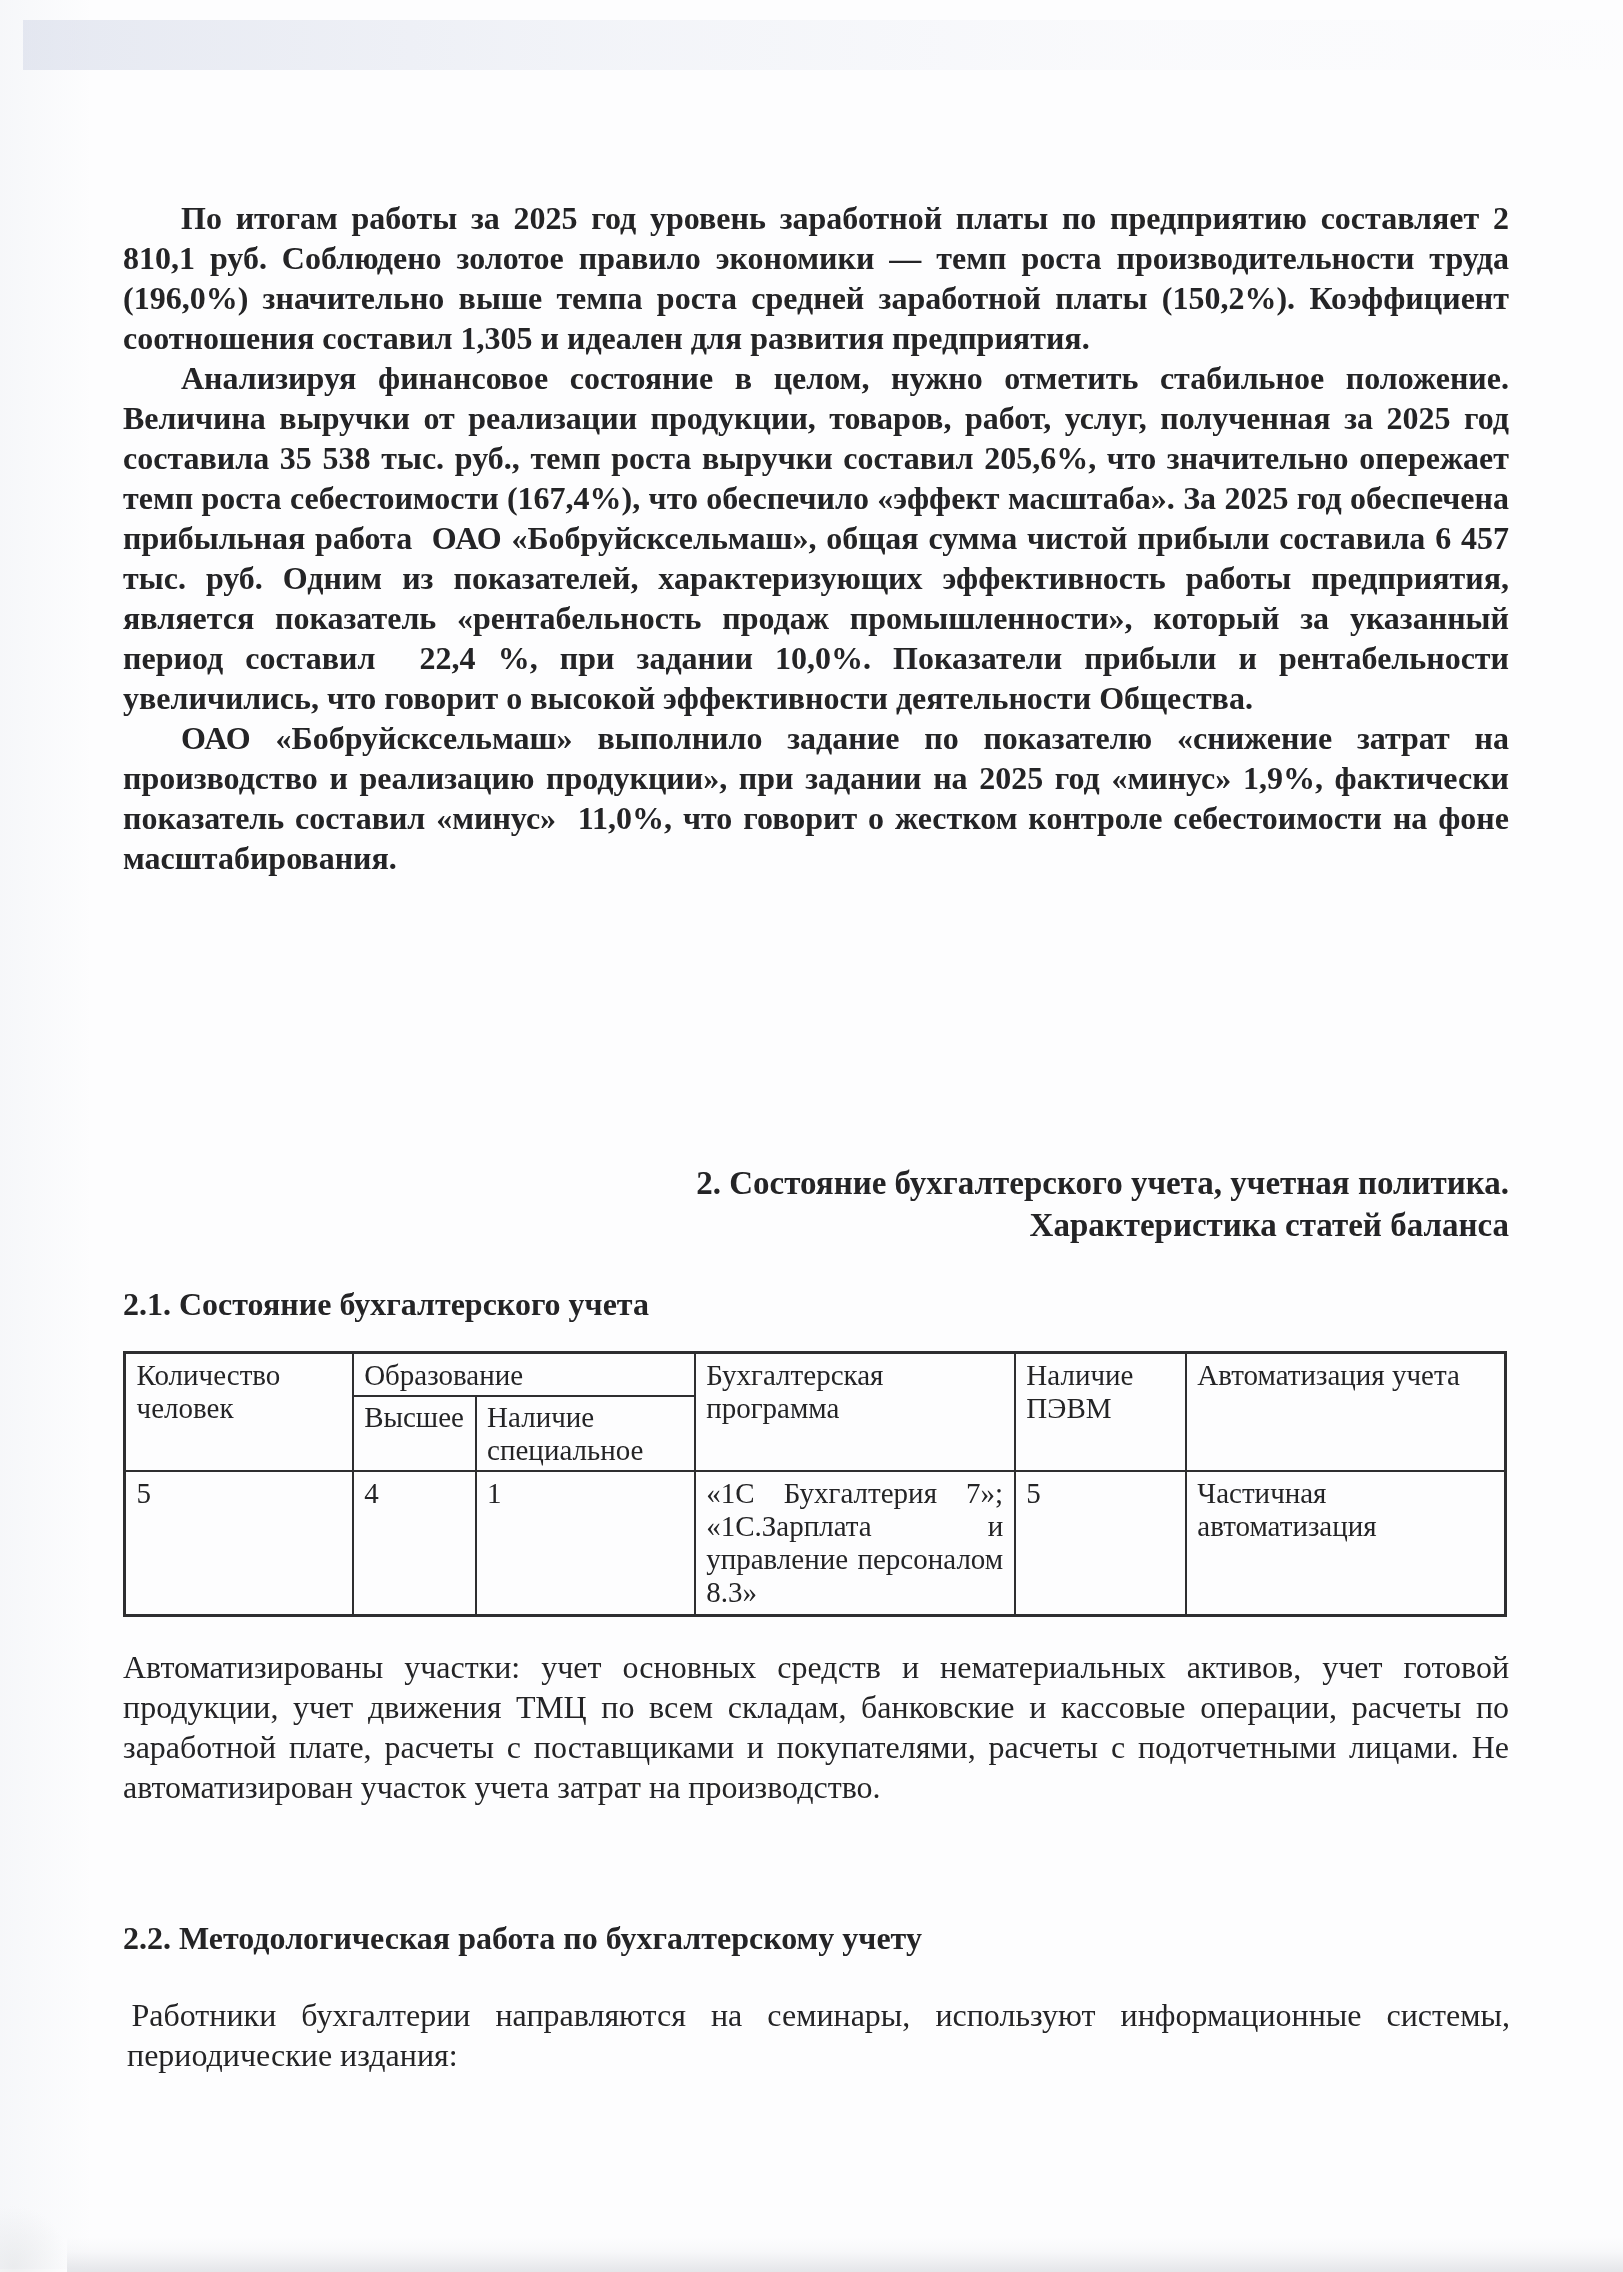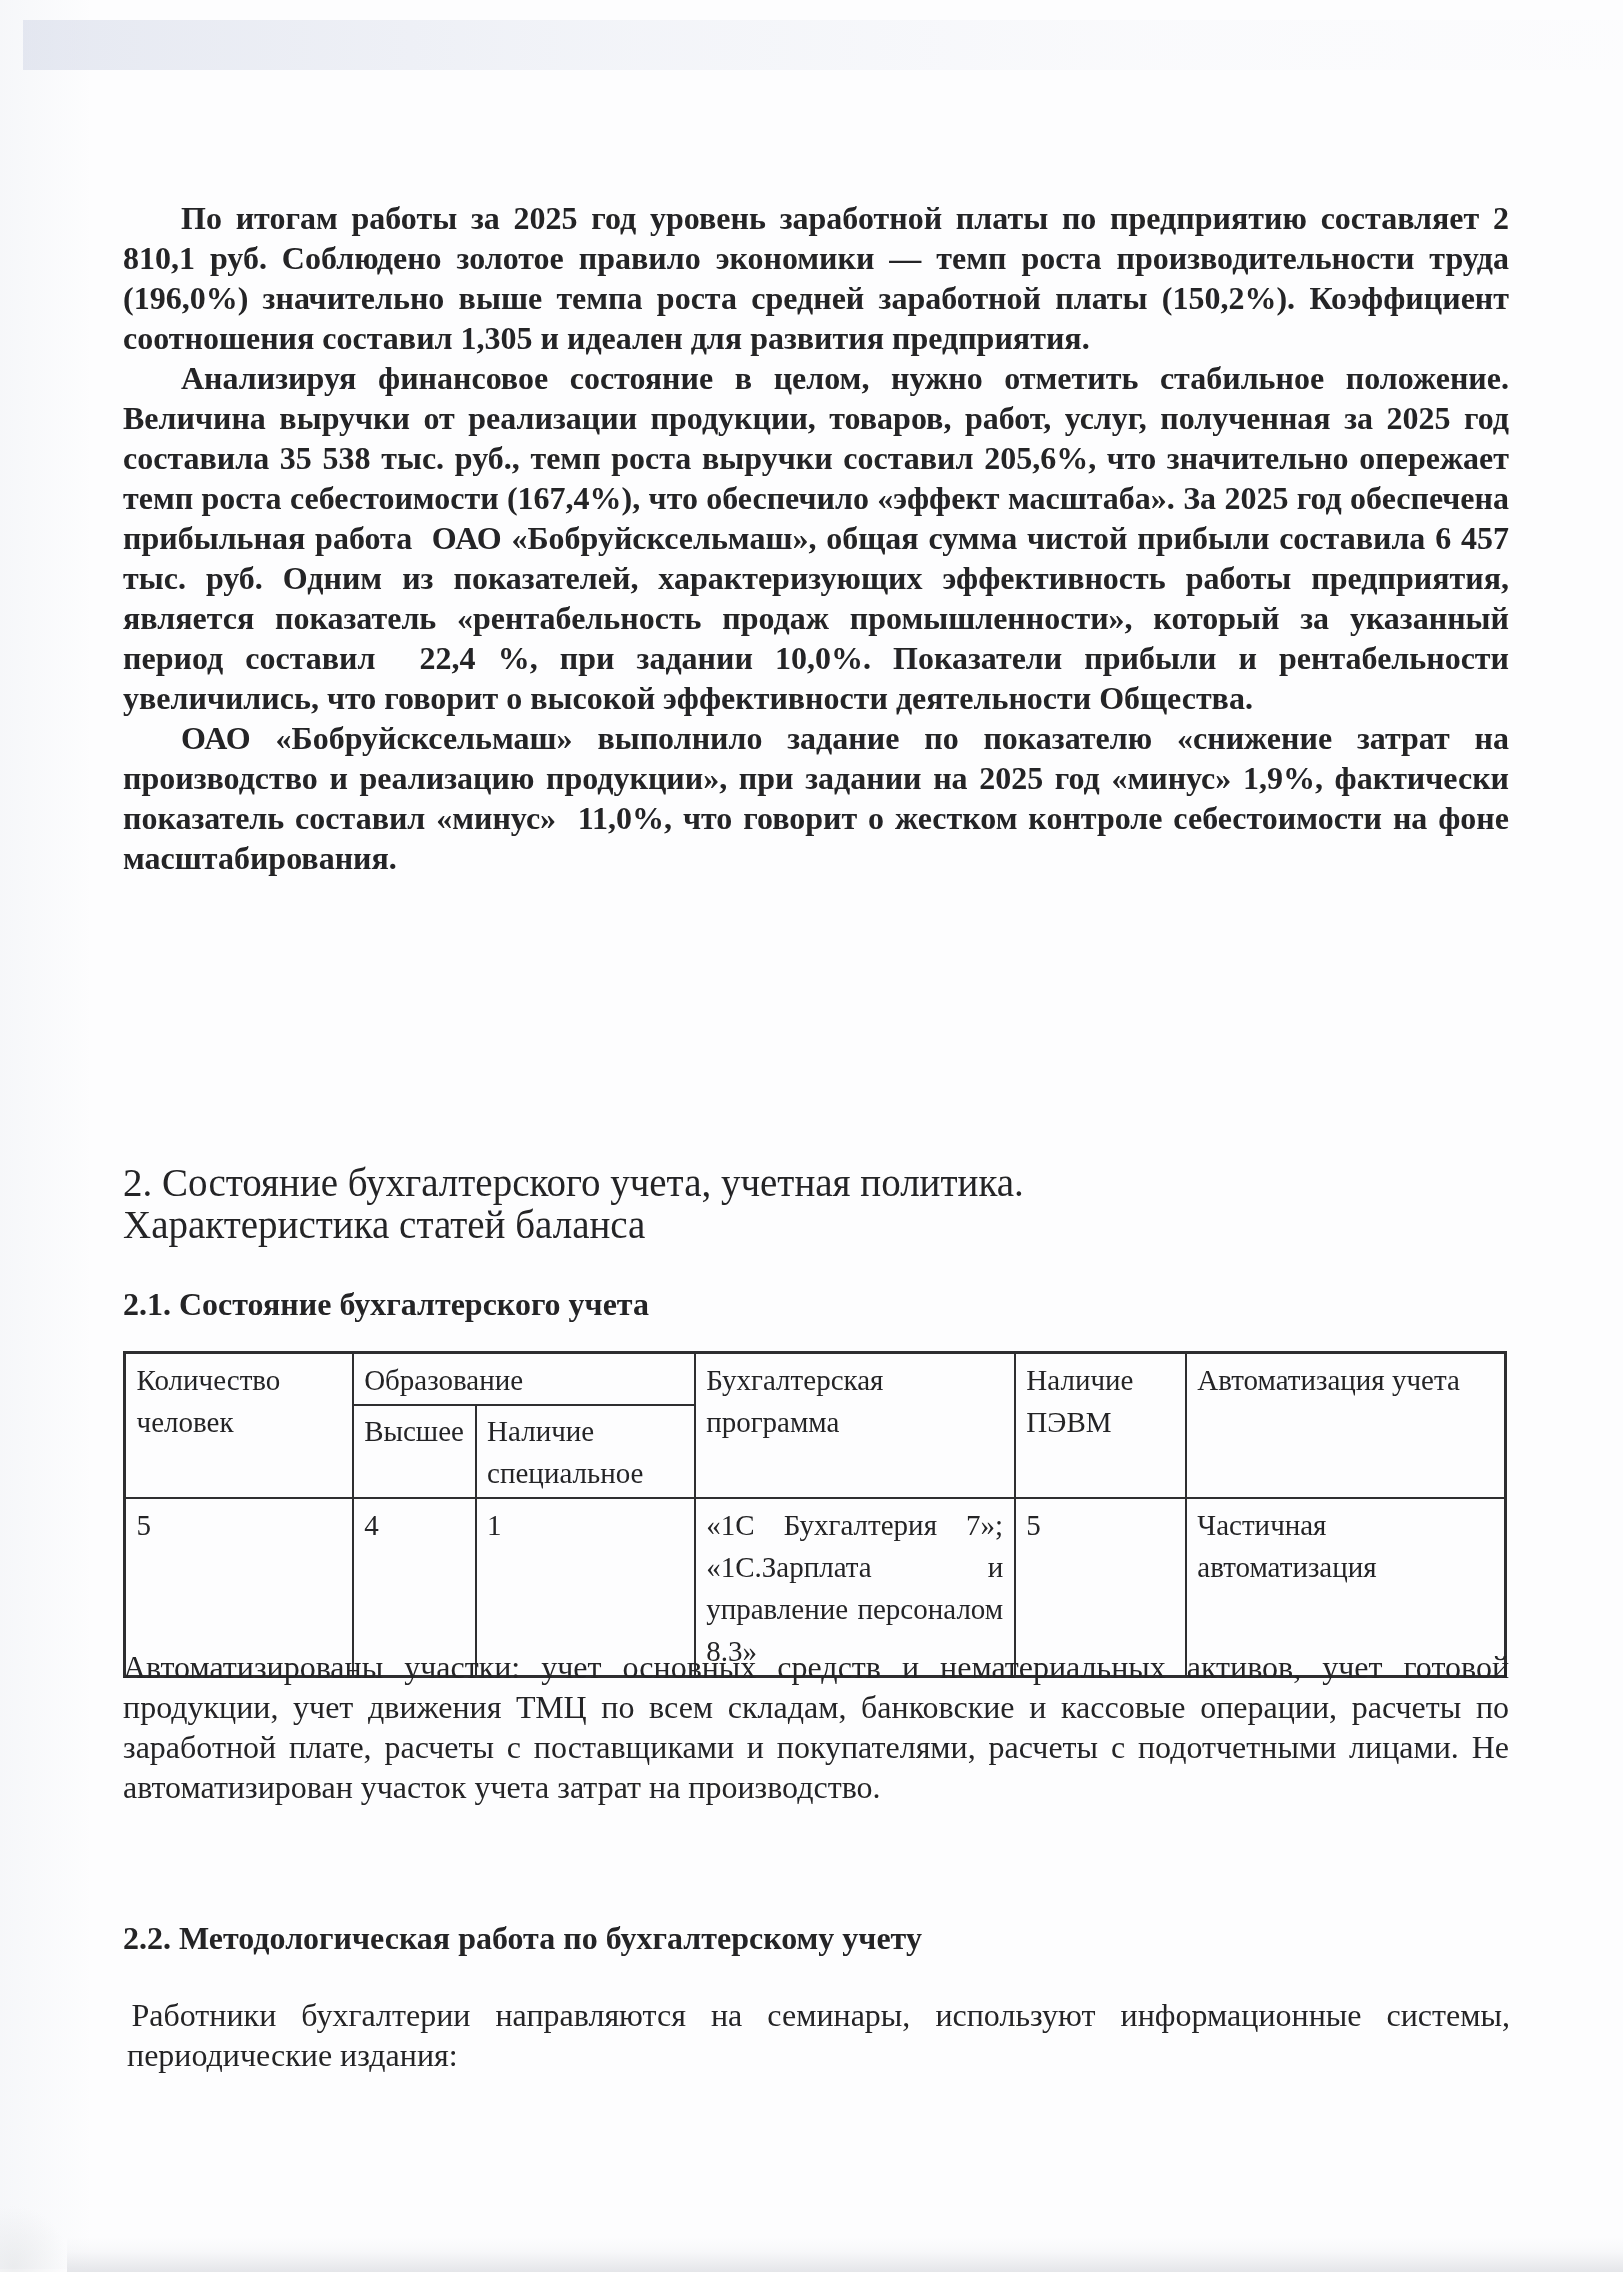--- a/index.html
+++ b/index.html
@@ -35,39 +35,39 @@
 
   .body-text {
     font-size: 32px;
     line-height: 40px;
     text-align: justify;
   }
   .body-text p { margin: 0; text-indent: 58px; }
 
   .section-heading {
     left: 123px; width: 1386px; top: 1162px;
-    text-align: left;
-    font-weight: normal;
-    font-size: 39px;
+    text-align: right;
+    font-weight: bold;
+    font-size: 33px;
     line-height: 42px;
   }
   .sub-heading {
     left: 123px; width: 1386px;
     font-weight: bold;
     font-size: 32px;
     line-height: 40px;
   }
 
   table.acct {
     left: 123px; top: 1351px; width: 1384px;
     position: absolute;
     border-collapse: collapse;
     border: 3px solid #2e2e30;
     font-size: 29px;
-    line-height: 42px;
+    line-height: 33px;
   }
   table.acct td {
     border: 2.3px solid #2e2e30;
     vertical-align: top;
     padding: 4.5px 10.6px 3px 10.6px;
     text-align: left;
   }
   table.acct td.justify { text-align: justify; margin-left: 30px; }
 
   .p5-block { left: 123px; width: 1386px; top: 1647px; }

